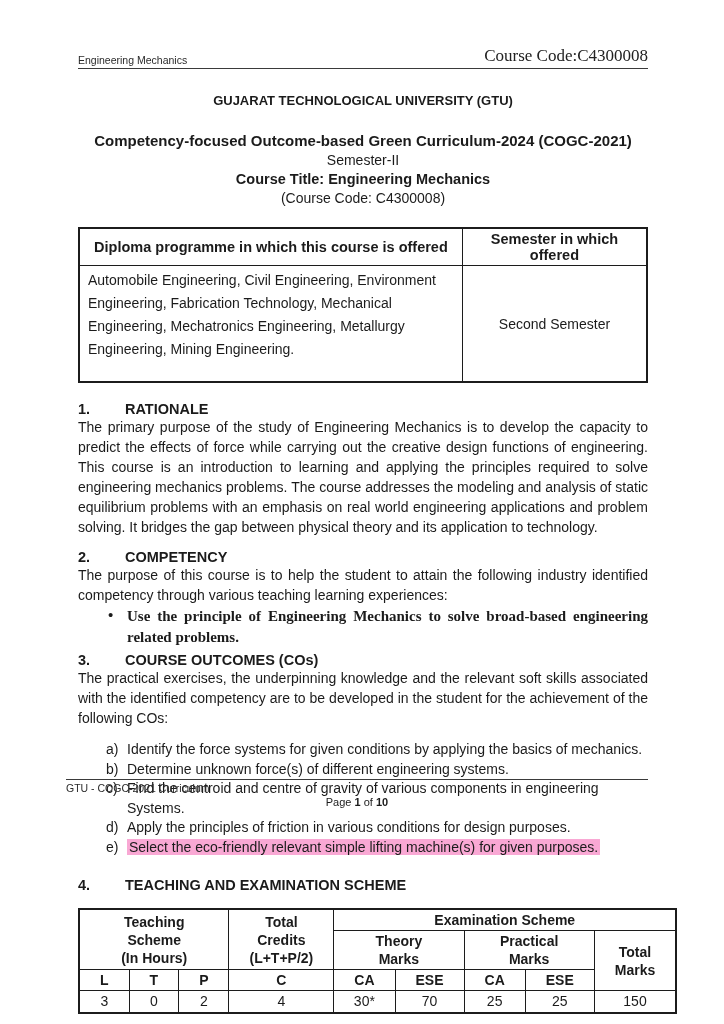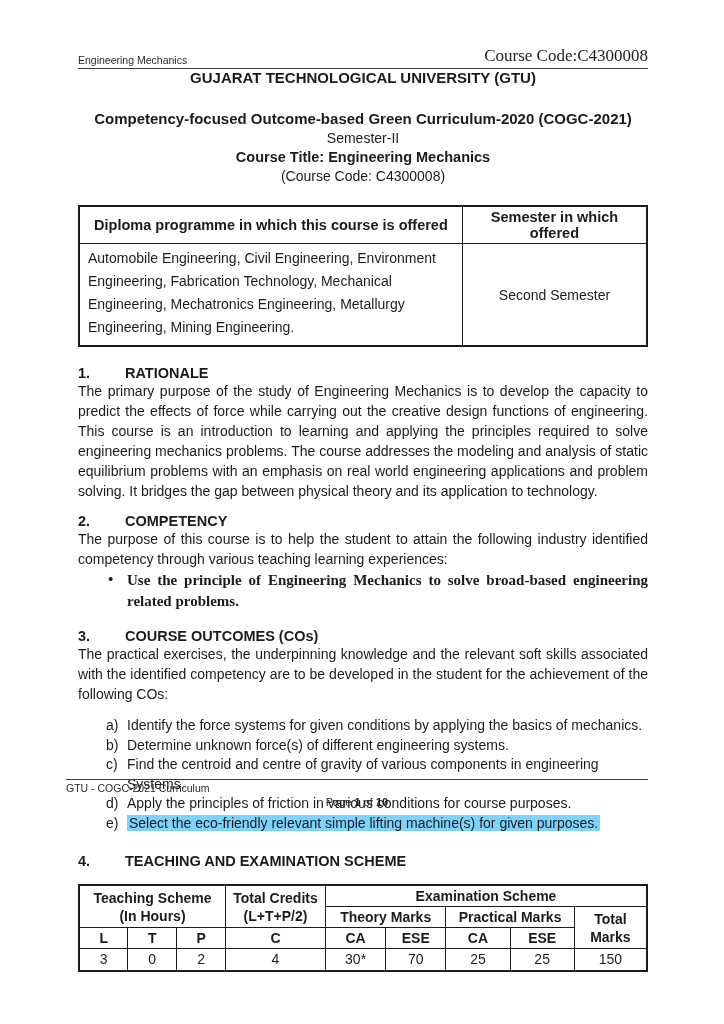--- a/index.html
+++ b/index.html
@@ -8,76 +8,76 @@
   .page { position:relative; width:724px; height:838px; padding:46px 76px 0 78px; }
 
   
   .running-header { display:flex; justify-content:space-between; align-items:flex-end;
                     border-bottom:1.5px solid #3a3a3a; padding-bottom:2px; }
   .rh-left  { font-size:10.5px; color:#2a2a2a; }
   .rh-right { font-size:17px; font-family:"Liberation Serif","DejaVu Serif",serif; color:#222; }
 
   
   .title-block { text-align:center; }
-  .t-univ   { font-size:15px; font-weight:bold; }
+  .t-univ   { margin-top:24px; font-size:13px; font-weight:bold; }
   .t-curr   { margin-top:23px; font-size:15px; font-weight:bold; line-height:20px; }
   .t-sem    { font-size:14px; line-height:19px; }
   .t-course { font-size:14.5px; font-weight:bold; line-height:19px; }
   .t-code   { font-size:14px; line-height:19px; }
 
   
   table { border-collapse:collapse; width:100%; }
   .offer-table { margin-top:19px; border:2px solid #1c1c1c; }
   .offer-table th, .offer-table td { border:1.5px solid #1c1c1c; }
   .offer-table th { font-size:14.5px; font-weight:bold; text-align:center; padding:2px 14px; }
-  .offer-table td.prog { font-size:14px; line-height:23px; padding:3px 10px 6px 8px; vertical-align:top; }
+  .offer-table td.prog { font-size:14px; line-height:23px; padding:3px 10px 20px 8px; vertical-align:top; }
   .offer-table td.sem  { font-size:14px; text-align:center; vertical-align:middle; }
 
   
   .sec-head { margin-top:18px; font-size:14.5px; font-weight:bold; }
   .sec-head .sec-num { display:inline-block; width:47px; }
   p.just { font-size:14px; line-height:20px; text-align:justify; }
   .mt-sm { margin-top:12px; }
-  .mt-md { margin-top:16px; }
+  .mt-md { margin-top:4px; }
 
   .comp-bullet { position:relative; margin-top:1px; padding-left:49px;
                  font-family:"Liberation Serif","DejaVu Serif",serif;
                  font-weight:bold; font-size:15px; line-height:21px; text-align:justify; }
   .comp-bullet .marker { position:absolute; left:30px; top:-1px; }
 
   .co-list { margin-top:12px; }
   .co-item { position:relative; padding-left:49px; font-size:14px; line-height:19.5px; }
   .co-item .li-label { position:absolute; left:28px; }
   .hl { padding:0 2px; }
 
   
   .scheme-table { margin-top:15px; border:2px solid #1c1c1c; }
   .scheme-table th, .scheme-table td { border:1px solid #1c1c1c; text-align:center; vertical-align:middle; }
-  .scheme-table th { font-size:14px; font-weight:bold; line-height:18px; padding:1px 2px; }
+  .scheme-table th { font-size:14px; font-weight:bold; line-height:18px; padding:1px 20px; }
   .scheme-table td { font-size:14px; padding:2px 2px; height:22px; }
 
   
   .footer { position:absolute; left:66px; right:76px; bottom:30px;
             border-top:1.5px solid #3a3a3a; padding-top:2px; }
   .f-left { font-size:10.5px; color:#2a2a2a; }
   .f-center { text-align:center; font-size:11px; margin-top:2px; }
 </style>
 </head>
 <body>
 
 <div class="page">
 
   <div class="running-header">
     <span class="rh-left">Engineering Mechanics</span>
     <span class="rh-right">Course Code:C4300008</span>
   </div>
 
   <div class="title-block">
     <div class="t-univ">GUJARAT TECHNOLOGICAL UNIVERSITY (GTU)</div>
-    <div class="t-curr">Competency-focused Outcome-based Green Curriculum-2020 (COGC-2021)</div>
+    <div class="t-curr">Competency-focused Outcome-based Green Curriculum-2024 (COGC-2021)</div>
     <div class="t-sem">Semester-II</div>
     <div class="t-course">Course Title: Engineering Mechanics</div>
     <div class="t-code">(Course Code: C4300008)</div>
   </div>
 
   <table class="offer-table">
     <colgroup>
         <col style="width:67.5%">
         <col style="width:32.5%">
       </colgroup>
@@ -120,25 +120,25 @@
     <div class="co-item">
       <span class="li-label">b)</span>
       <span class="li-text">Determine unknown force(s) of different engineering systems.</span>
     </div>
     <div class="co-item">
       <span class="li-label">c)</span>
       <span class="li-text">Find the centroid and centre of gravity of various components in engineering Systems.</span>
     </div>
     <div class="co-item">
       <span class="li-label">d)</span>
-      <span class="li-text">Apply the principles of friction in various conditions for course purposes.</span>
+      <span class="li-text">Apply the principles of friction in various conditions for design purposes.</span>
     </div>
     <div class="co-item">
       <span class="li-label">e)</span>
-      <span class="li-text hl" style="background-color: #7dd3fc;">Select the eco-friendly relevant simple lifting machine(s) for given purposes.</span>
+      <span class="li-text hl" style="background-color: #f9a8d4;">Select the eco-friendly relevant simple lifting machine(s) for given purposes.</span>
     </div>
   </div>
 
   <div class="sec-head" style="margin-top:20px;">
     <span class="sec-num">4.</span><span class="sec-title">TEACHING AND EXAMINATION SCHEME</span>
   </div>
 
   <table class="scheme-table">
     <colgroup>
       <col style="width:8.6%">

